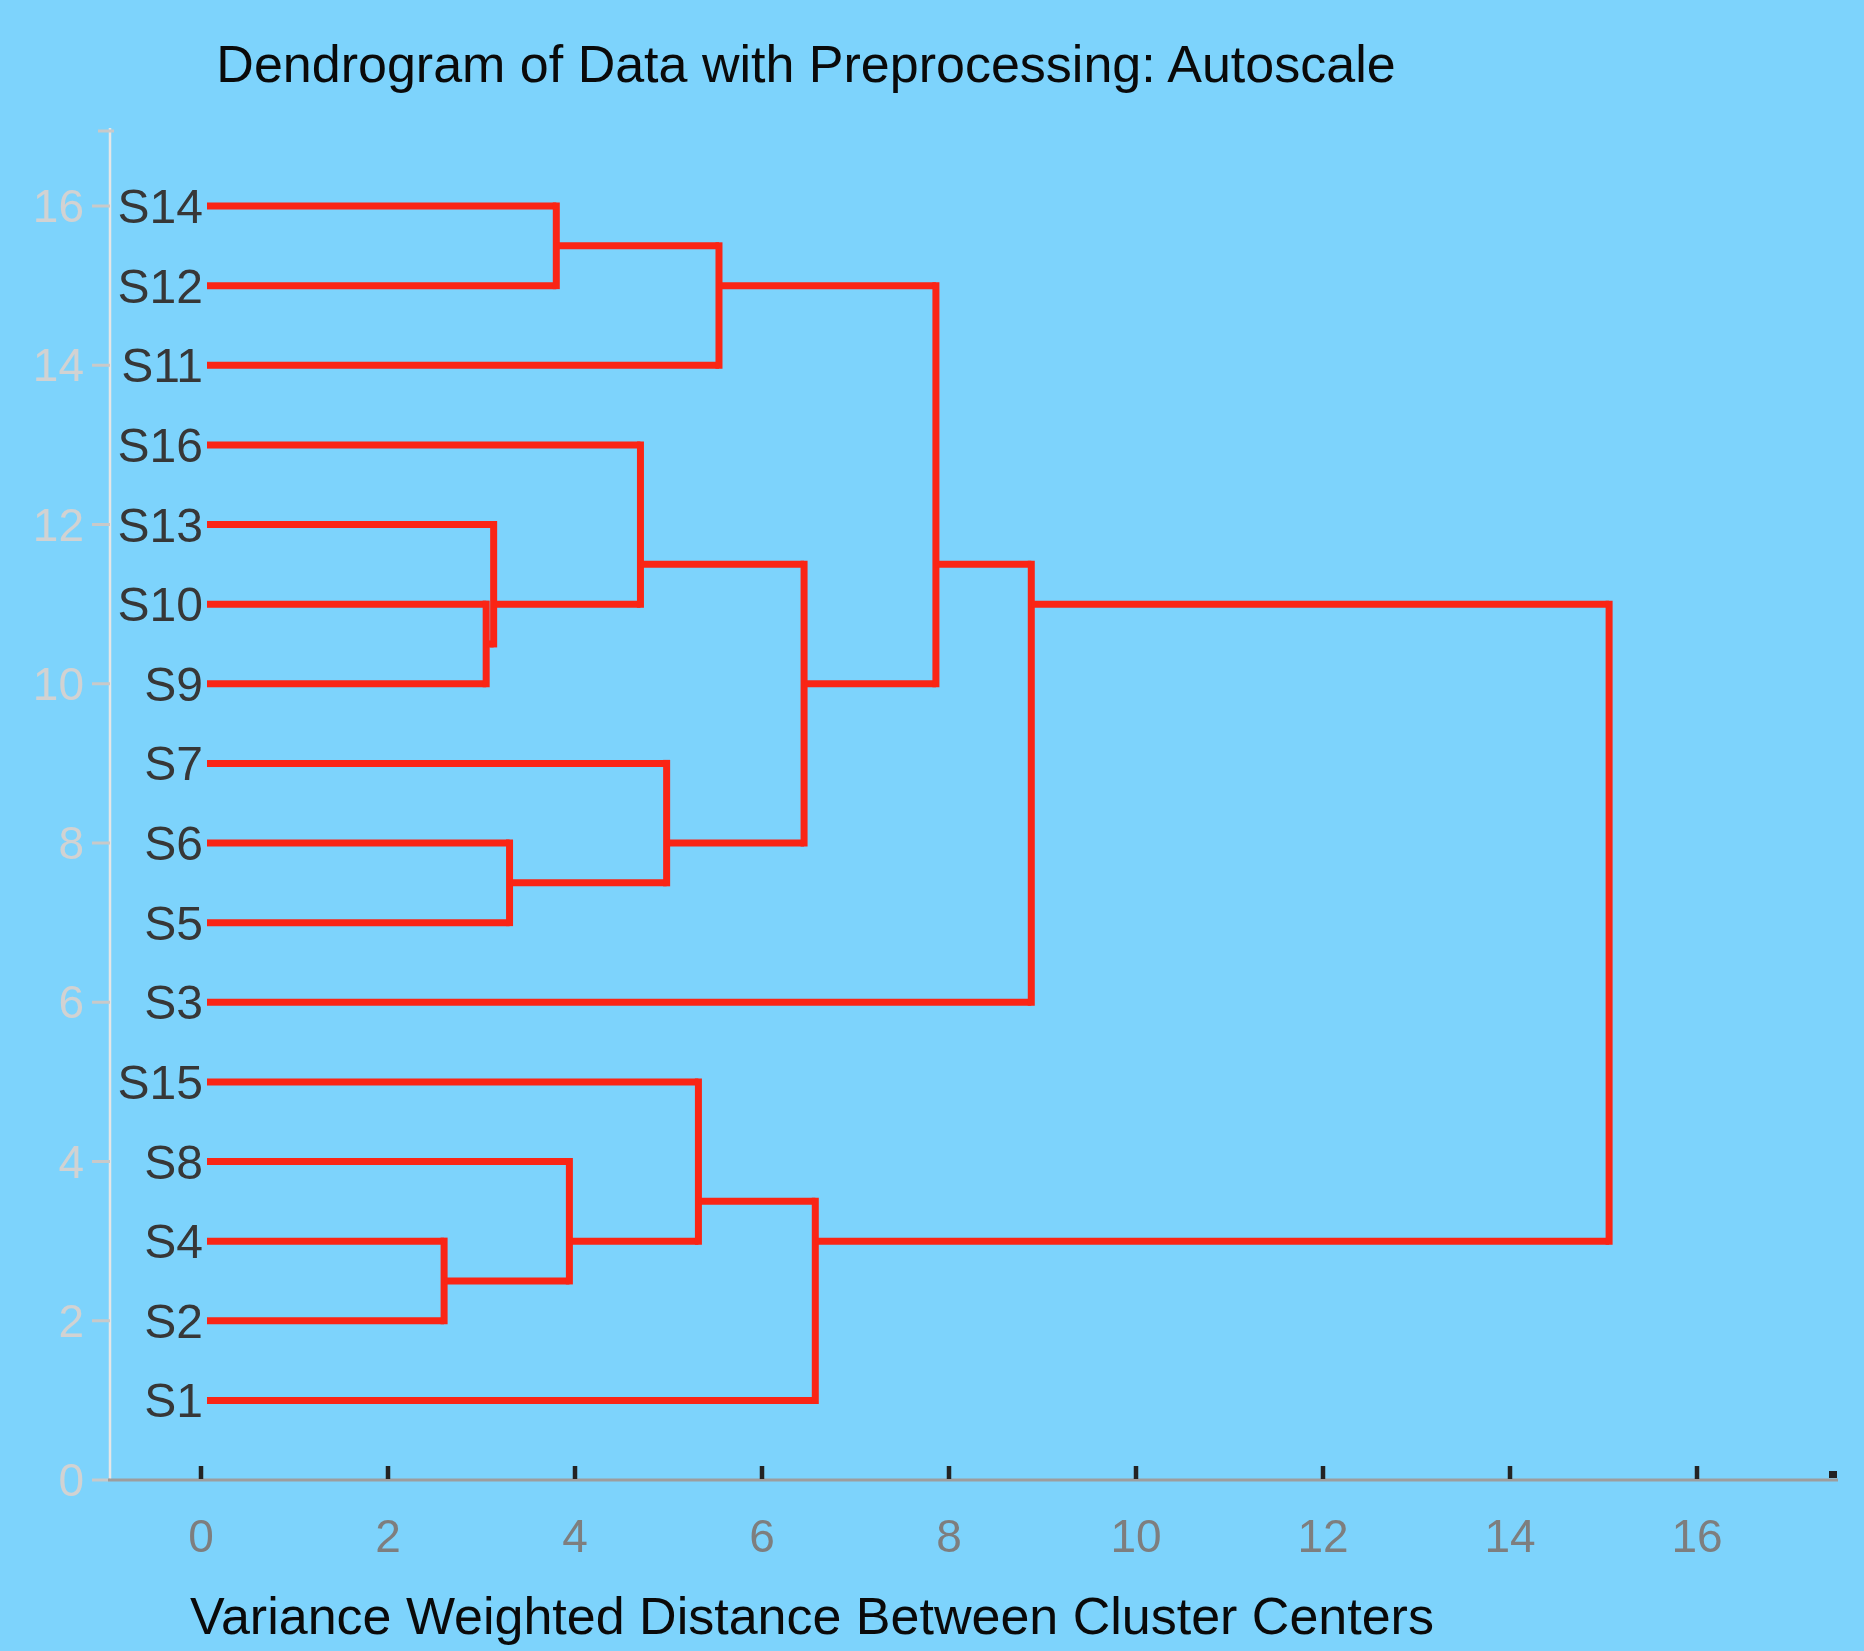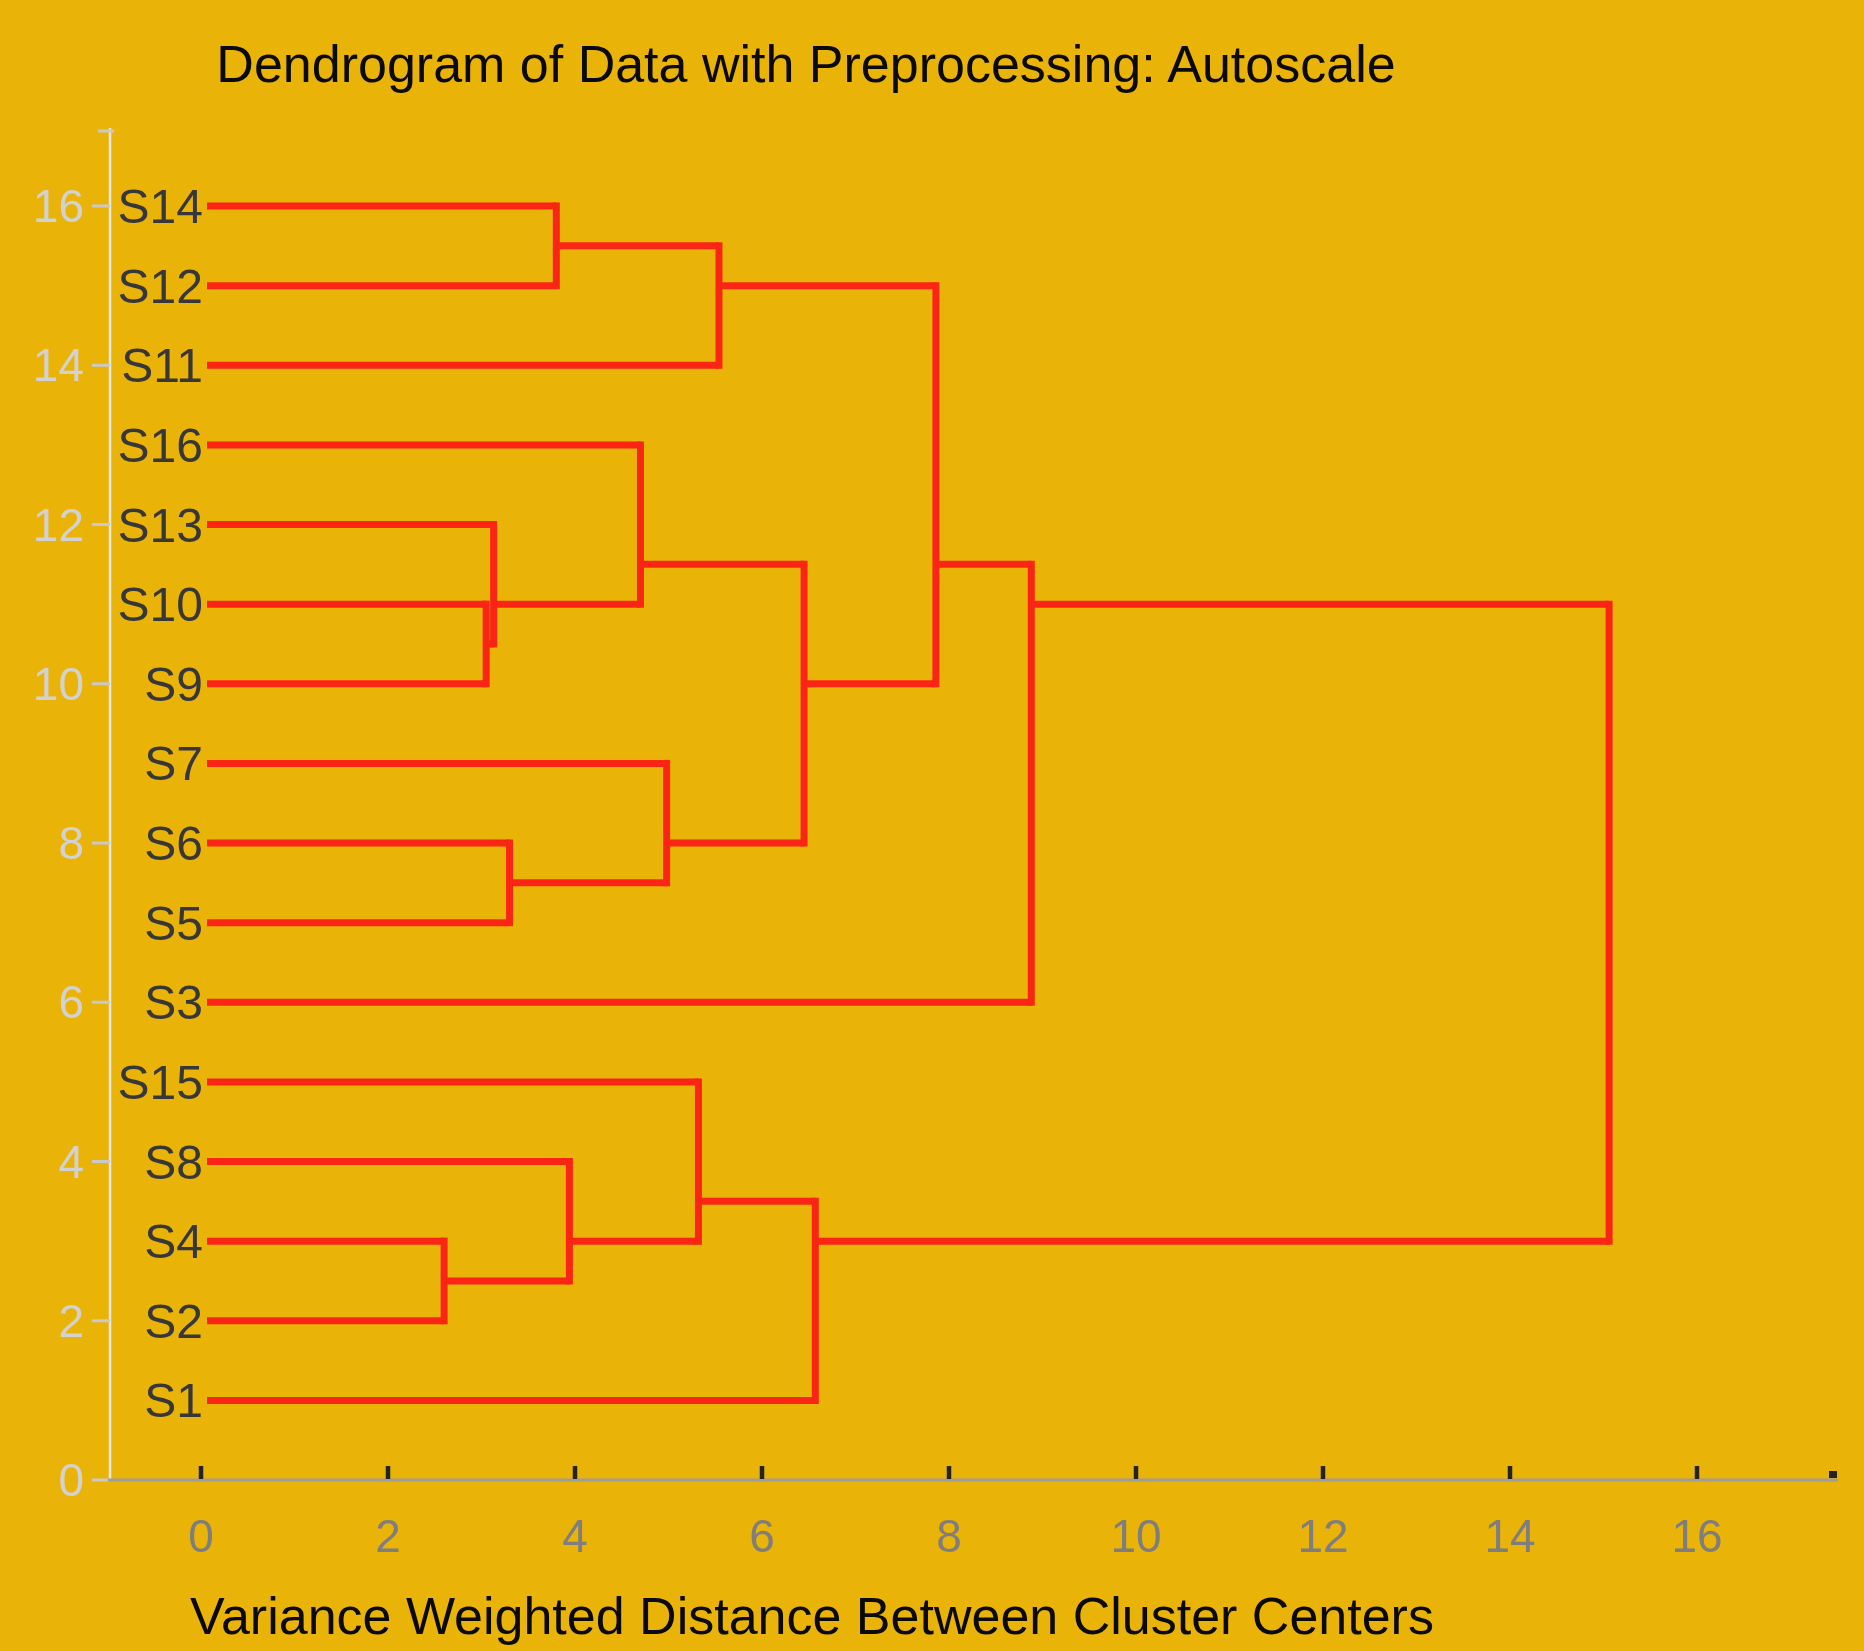--- a/index.html
+++ b/index.html
@@ -1,19 +1,19 @@
 <!DOCTYPE html>
 <html><head>
 <meta charset="utf-8">
 <style>
   html, body { margin: 0; padding: 0; background: #ffffff; }
   .figure-wrap {
     width: 1864px; max-width: 100%;
     margin: 0 auto;
-    background: #eab308;
+    background: #7dd3fc;
   }
   svg { display: block; width: 100%; height: auto; }
   text {
     font-family: "Liberation Sans", "DejaVu Sans", sans-serif;
   }
   .title-text   { font-size: 52px; fill: #0a0a0a; }
   .xlabel-text  { font-size: 52px; fill: #0a0a0a; }
   .leaf-label   { font-size: 48px; fill: #373737; }
   .ytick-label  { font-size: 46px; fill: #d2d2d2; }
   .xtick-label  { font-size: 46px; fill: #7e7e7e; }

